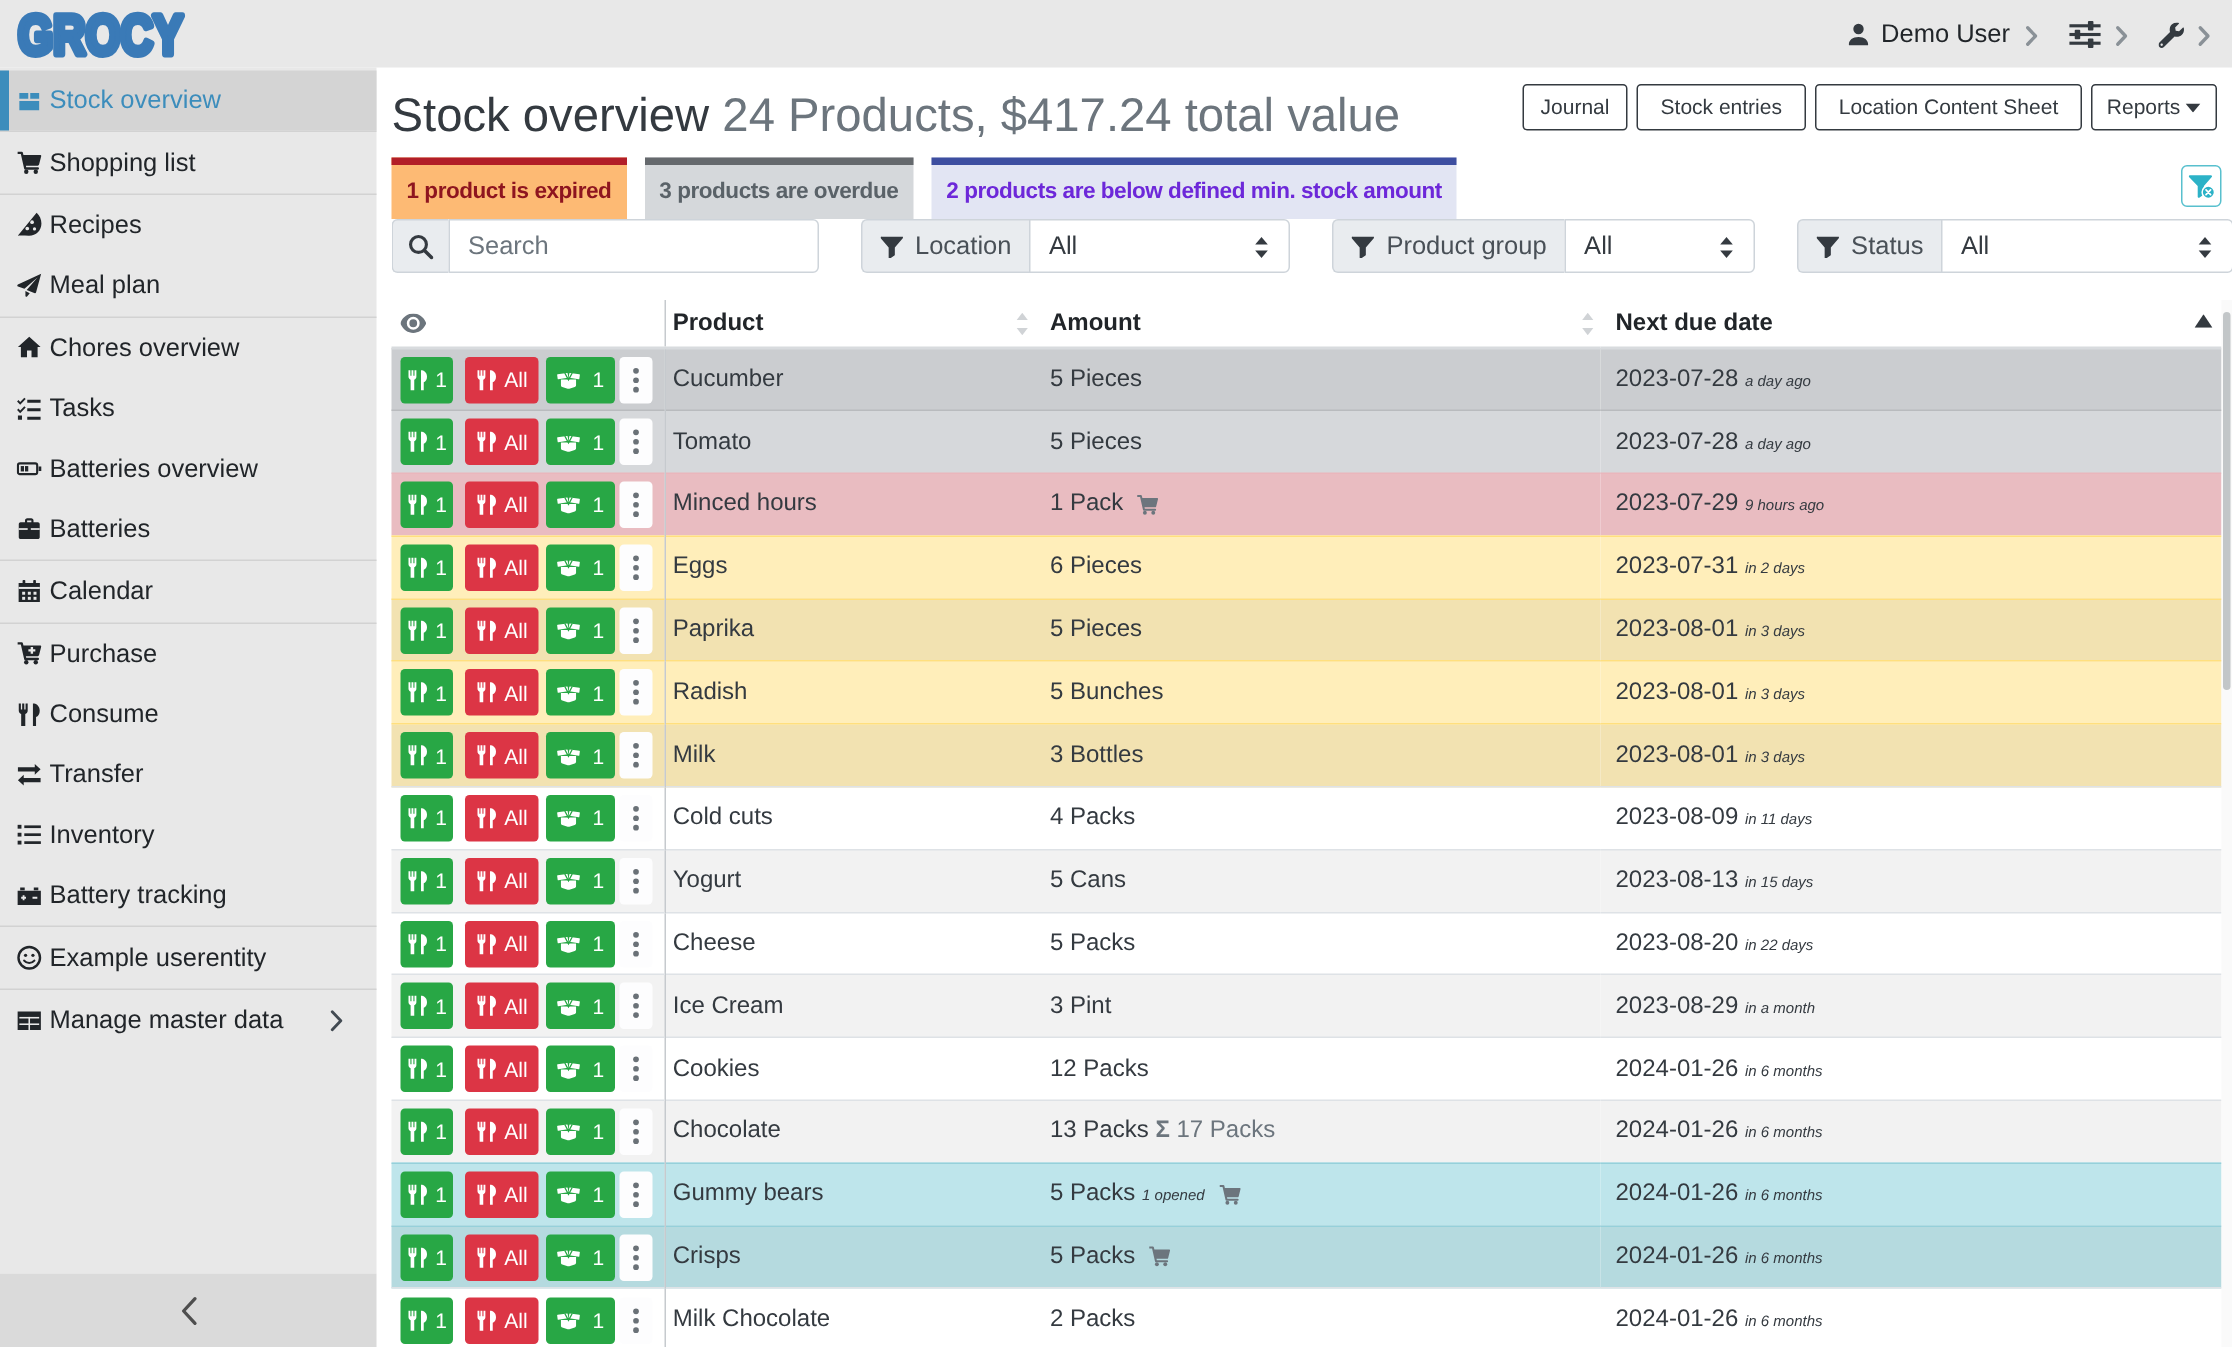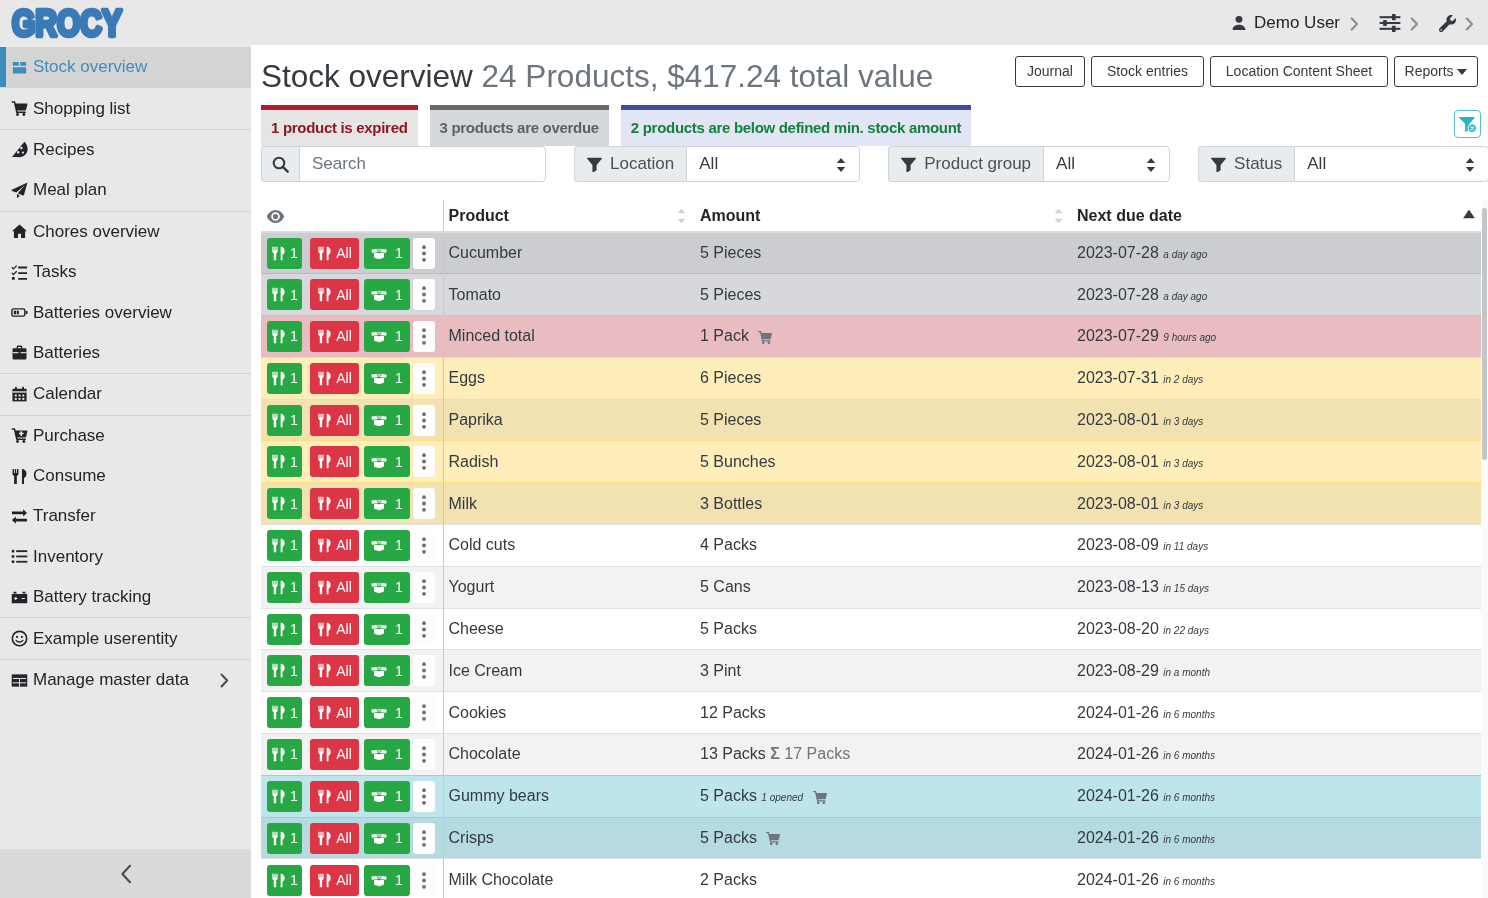--- a/index.html
+++ b/index.html
@@ -19,24 +19,24 @@
 #sbfoot{position:absolute;top:849px;left:0;width:251px;height:49px;background:#dadada;display:flex;align-items:center;justify-content:center;z-index:4}
 #main{position:absolute;left:251px;top:45px;width:1237px;height:853px;background:#fff}
 
 #title{position:absolute;left:10px;top:13px;font-size:31.5px;color:#343a40;white-space:nowrap}
 #title .sub{color:#6c757d}
 #topbtns{position:absolute;right:10px;top:11px;display:flex}
 .obtn{height:31px;border:1px solid #343a40;border-radius:3px;background:#fff;color:#343a40;font-size:14px;line-height:29px;text-align:center;margin-left:6px;white-space:nowrap}
 
 #statusrow{position:absolute;left:10px;top:60px;display:flex}
 .stbox{height:41px;border-top:5px solid;padding:0 10px;font-size:15px;letter-spacing:-0.3px;font-weight:bold;line-height:35px;margin-right:12px;white-space:nowrap}
-.st-red{border-color:#b21e28;background:#e5e5e5;color:#8e151f}
+.st-red{border-color:#b21e28;background:#fdba74;color:#8e151f}
 .st-grey{border-color:#65696d;background:#d5d8db;color:#5a6268}
 .st-yellow{border-color:#d0a125;background:#fcf4dc;color:#7d6414}
-.st-blue{border-color:#3d4ea0;background:#e2e5f3;color:#15803d}
+.st-blue{border-color:#3d4ea0;background:#e2e5f3;color:#6d28d9}
 #filterx{position:absolute;right:7px;top:65px;width:27px;height:28px;border:1px solid #58c0ce;border-radius:4px;background:#fff;display:flex;align-items:center;justify-content:center}
 
 #filterrow{position:absolute;left:10px;top:101px;display:flex}
 .grp{display:flex;height:36px;margin-right:28px}
 .addon{background:#e9ecef;border:1px solid #ced4da;border-right:none;border-radius:4px 0 0 4px;display:flex;align-items:center;padding:0 12px;color:#495057;font-size:17px;white-space:nowrap}
 .addon .fi{margin-right:8px;color:#343a40}
 .searchin{width:247px;border:1px solid #ced4da;border-radius:0 4px 4px 0;background:#fff;color:#6c757d;font-size:17px;display:flex;align-items:center;padding-left:12px}
 .sel{border:1px solid #ced4da;border-radius:0 4px 4px 0;background:#fff;color:#343a40;font-size:17px;display:flex;align-items:center;padding-left:12px;position:relative}
 .sel .caret{position:absolute;right:13px;top:50%;transform:translateY(-50%)}
 
@@ -449,21 +449,21 @@
                 <path d="M6.9 2.6 10 8.3l3.1-5.7" fill="none" stroke="#28a745" stroke-width="1.1"></path>
               </svg>&nbsp;1</span><span class="bdots">
               <svg width="4" height="17" viewBox="0 0 4 17">
                 <g fill="#6a7177">
                   <circle cx="2" cy="2.2" r="1.9"></circle>
                   <circle cx="2" cy="8.5" r="1.9"></circle>
                   <circle cx="2" cy="14.8" r="1.9"></circle>
                 </g>
               </svg>
             </span></td>
-          <td class="c2">Minced total</td>
+          <td class="c2">Minced hours</td>
           <td class="c3">1 Pack <svg width="16" height="15" viewBox="0 0 18 18" class="carticon">
               <path fill="#6c757d" d="M.8 1.2h2.9a.8.8 0 0 1 .78.62L4.9 3.6h11.9a.65.65 0 0 1 .63.81l-1.5 5.9a1 1 0 0 1-.97.75H6.6l.25 1.2h8.25a.8.8 0 1 1 0 1.6H6.2a.8.8 0 0 1-.78-.64L3.05 2.8H.8z"></path>
               <circle fill="#6c757d" cx="6.9" cy="15.4" r="1.55"></circle>
               <circle fill="#6c757d" cx="13.6" cy="15.4" r="1.55"></circle>
             </svg></td>
           <td class="c4">2023-07-29 <span class="small-i">9 hours ago</span></td>
         </tr>
 <tr class="r-war bt-war">
           <td class="c1"><span class="rbtn bgreen b1"><svg width="15" height="15" viewBox="0 0 18 18">
                 <path fill="#fff" d="M1.6 1h1.5v4.3h.9V1h1.5v4.3h.9V1h1.5v5.2c0 1.1-.7 2-1.7 2.3V17H3.3V8.5c-1-.3-1.7-1.2-1.7-2.3zM11.6 1h.8c2.4.4 4 2.5 4 5.1 0 2.2-1 3.9-2.6 4.4V17h-2.2z"></path>

